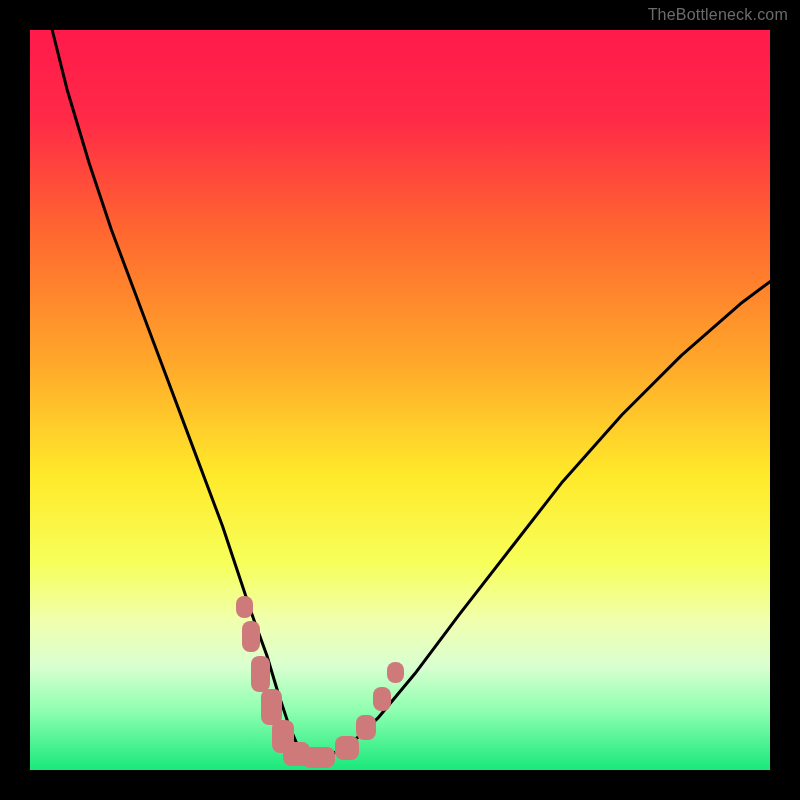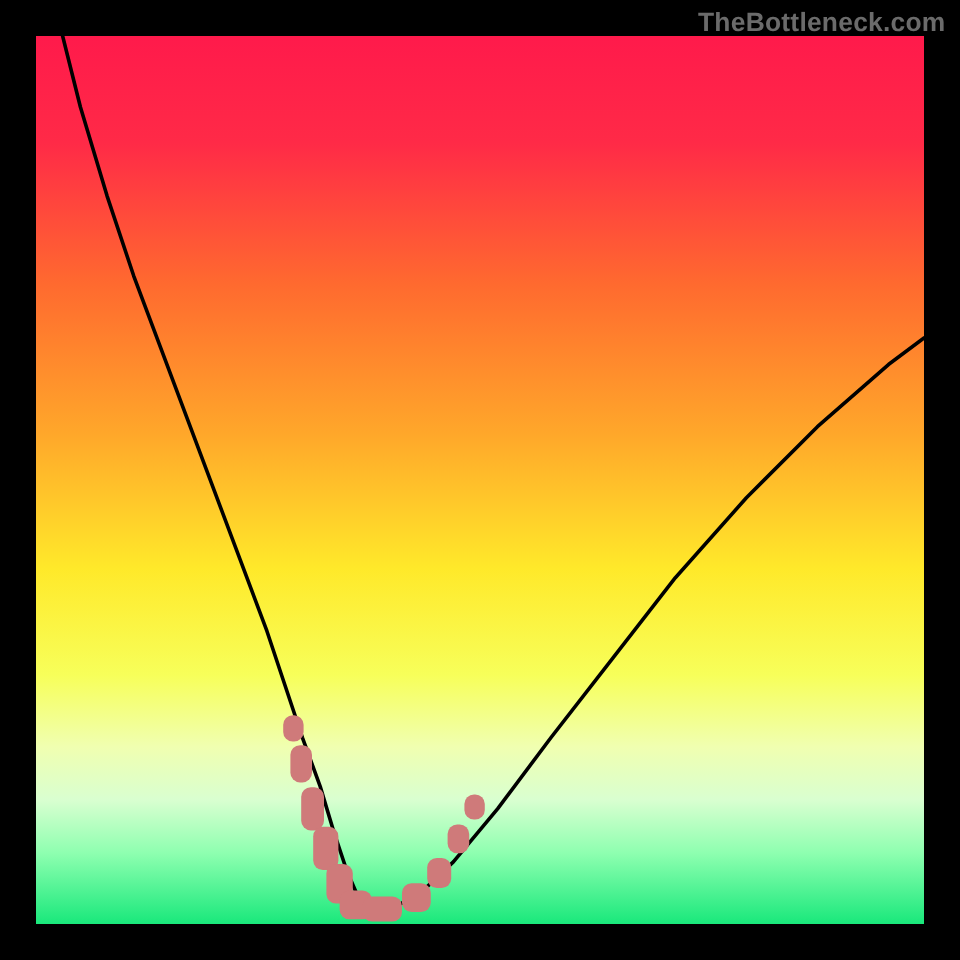--- a/index.html
+++ b/index.html
@@ -1,20 +1,20 @@
 <!DOCTYPE html>
 <html><head>
 <meta charset="utf-8">
 <style>
   html,body{margin:0;padding:0;width:800px;height:800px;overflow:hidden;background:#fff;font-family:Arial,Helvetica,sans-serif}
   .stage{position:relative;width:800px;height:800px;background:#000}
   .plot{position:absolute;left:30px;top:30px;width:740px;height:740px;overflow:hidden}
   .grad{position:absolute;inset:0}
   .curve{position:absolute;inset:0}
-  .watermark{position:absolute;top:6px;right:12px;color:#6b6b6b;font-size:22px;font-weight:700;letter-spacing:.2px}
+  .watermark{position:absolute;top:6px;right:12px;color:#6b6b6b;font-size:16px;font-weight:400;letter-spacing:.2px}
   .marker{position:absolute;background:#cf7a7a;border-radius:8px}
 </style>
 </head>
 <body>
 
 <div class="stage">
   <div class="plot">
     <svg class="grad" viewBox="0 0 740 740" preserveAspectRatio="none">
       <defs>
         <linearGradient id="bg" x1="0" y1="0" x2="0" y2="1">

